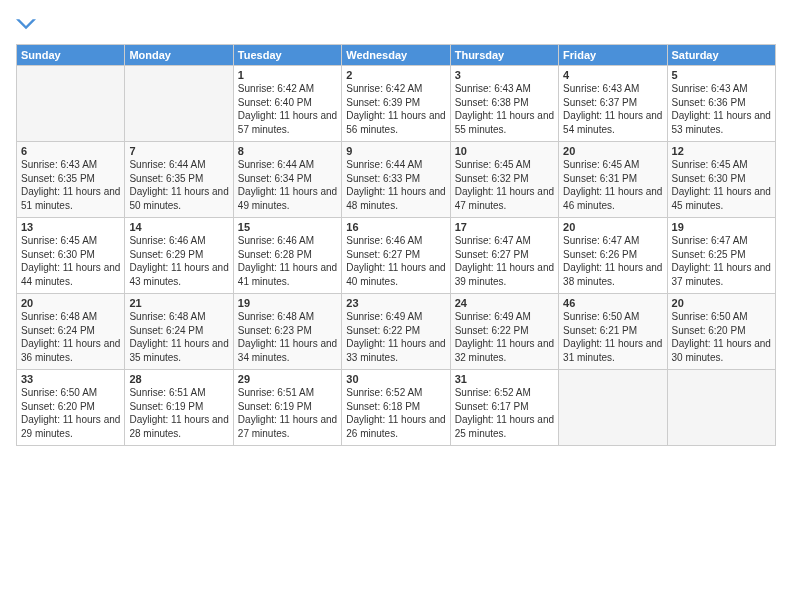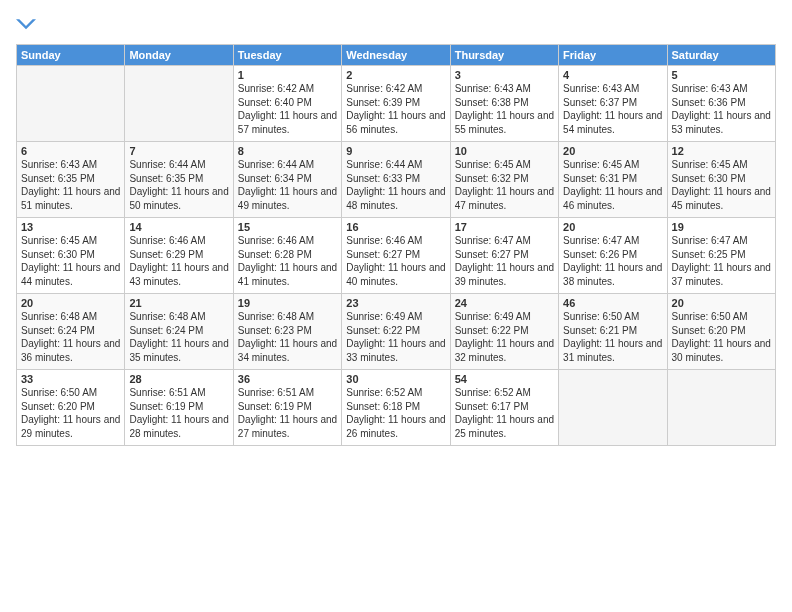--- a/index.html
+++ b/index.html
@@ -243,29 +243,29 @@
         <tr>
           <td>
             <span class="day-number">33</span>
             <div class="day-detail">Sunrise: 6:50 AM<br>Sunset: 6:20 PM<br>Daylight: 11 hours and 29 minutes.</div>
           </td>
           <td>
             <span class="day-number">28</span>
             <div class="day-detail">Sunrise: 6:51 AM<br>Sunset: 6:19 PM<br>Daylight: 11 hours and 28 minutes.</div>
           </td>
           <td>
-            <span class="day-number">36</span>
+            <span class="day-number">29</span>
             <div class="day-detail">Sunrise: 6:51 AM<br>Sunset: 6:19 PM<br>Daylight: 11 hours and 27 minutes.</div>
           </td>
           <td>
             <span class="day-number">30</span>
             <div class="day-detail">Sunrise: 6:52 AM<br>Sunset: 6:18 PM<br>Daylight: 11 hours and 26 minutes.</div>
           </td>
           <td>
-            <span class="day-number">54</span>
+            <span class="day-number">31</span>
             <div class="day-detail">Sunrise: 6:52 AM<br>Sunset: 6:17 PM<br>Daylight: 11 hours and 25 minutes.</div>
           </td>
           <td class="empty-cell"></td>
           <td class="empty-cell"></td>
         </tr>
       </tbody>
   </table>
 </div>
 
 </body></html>

